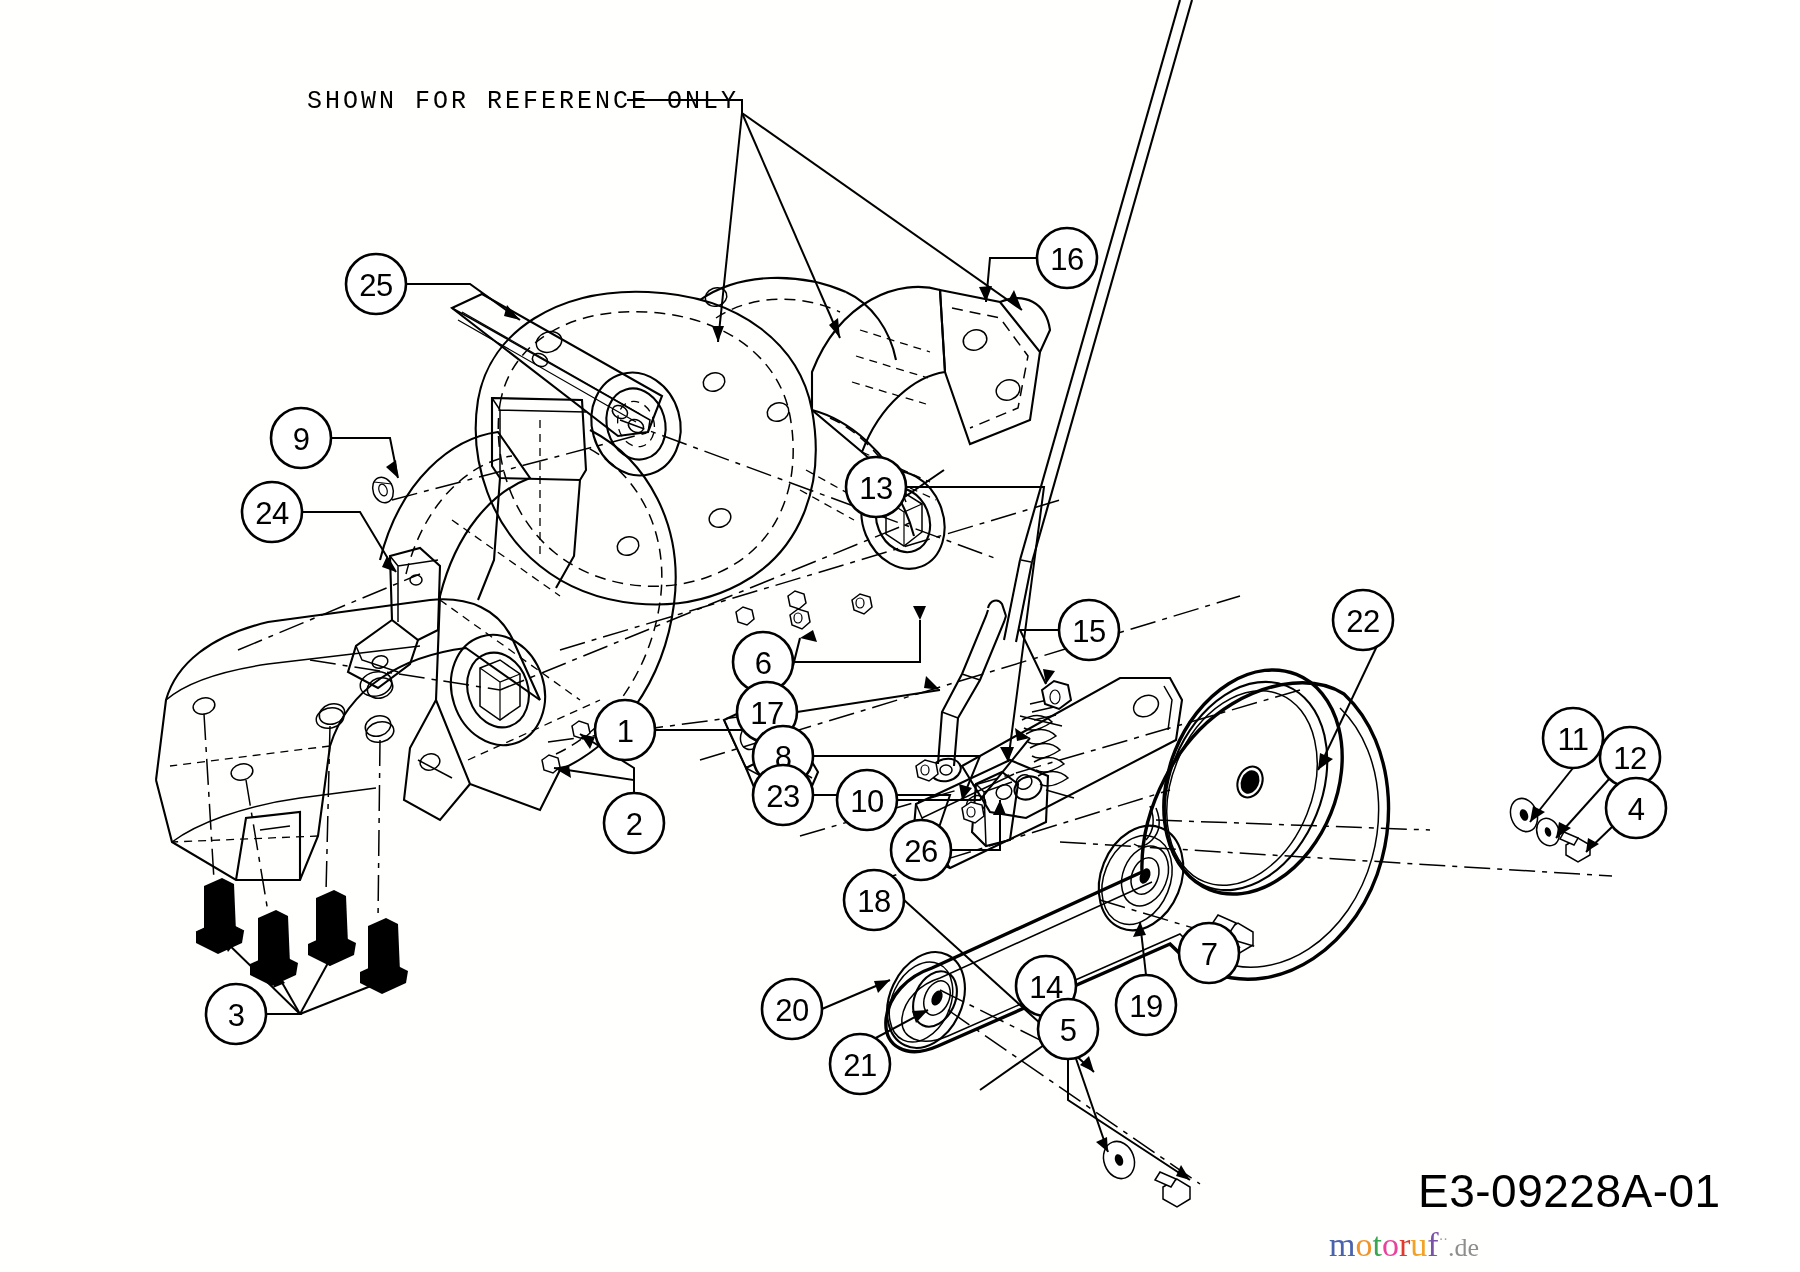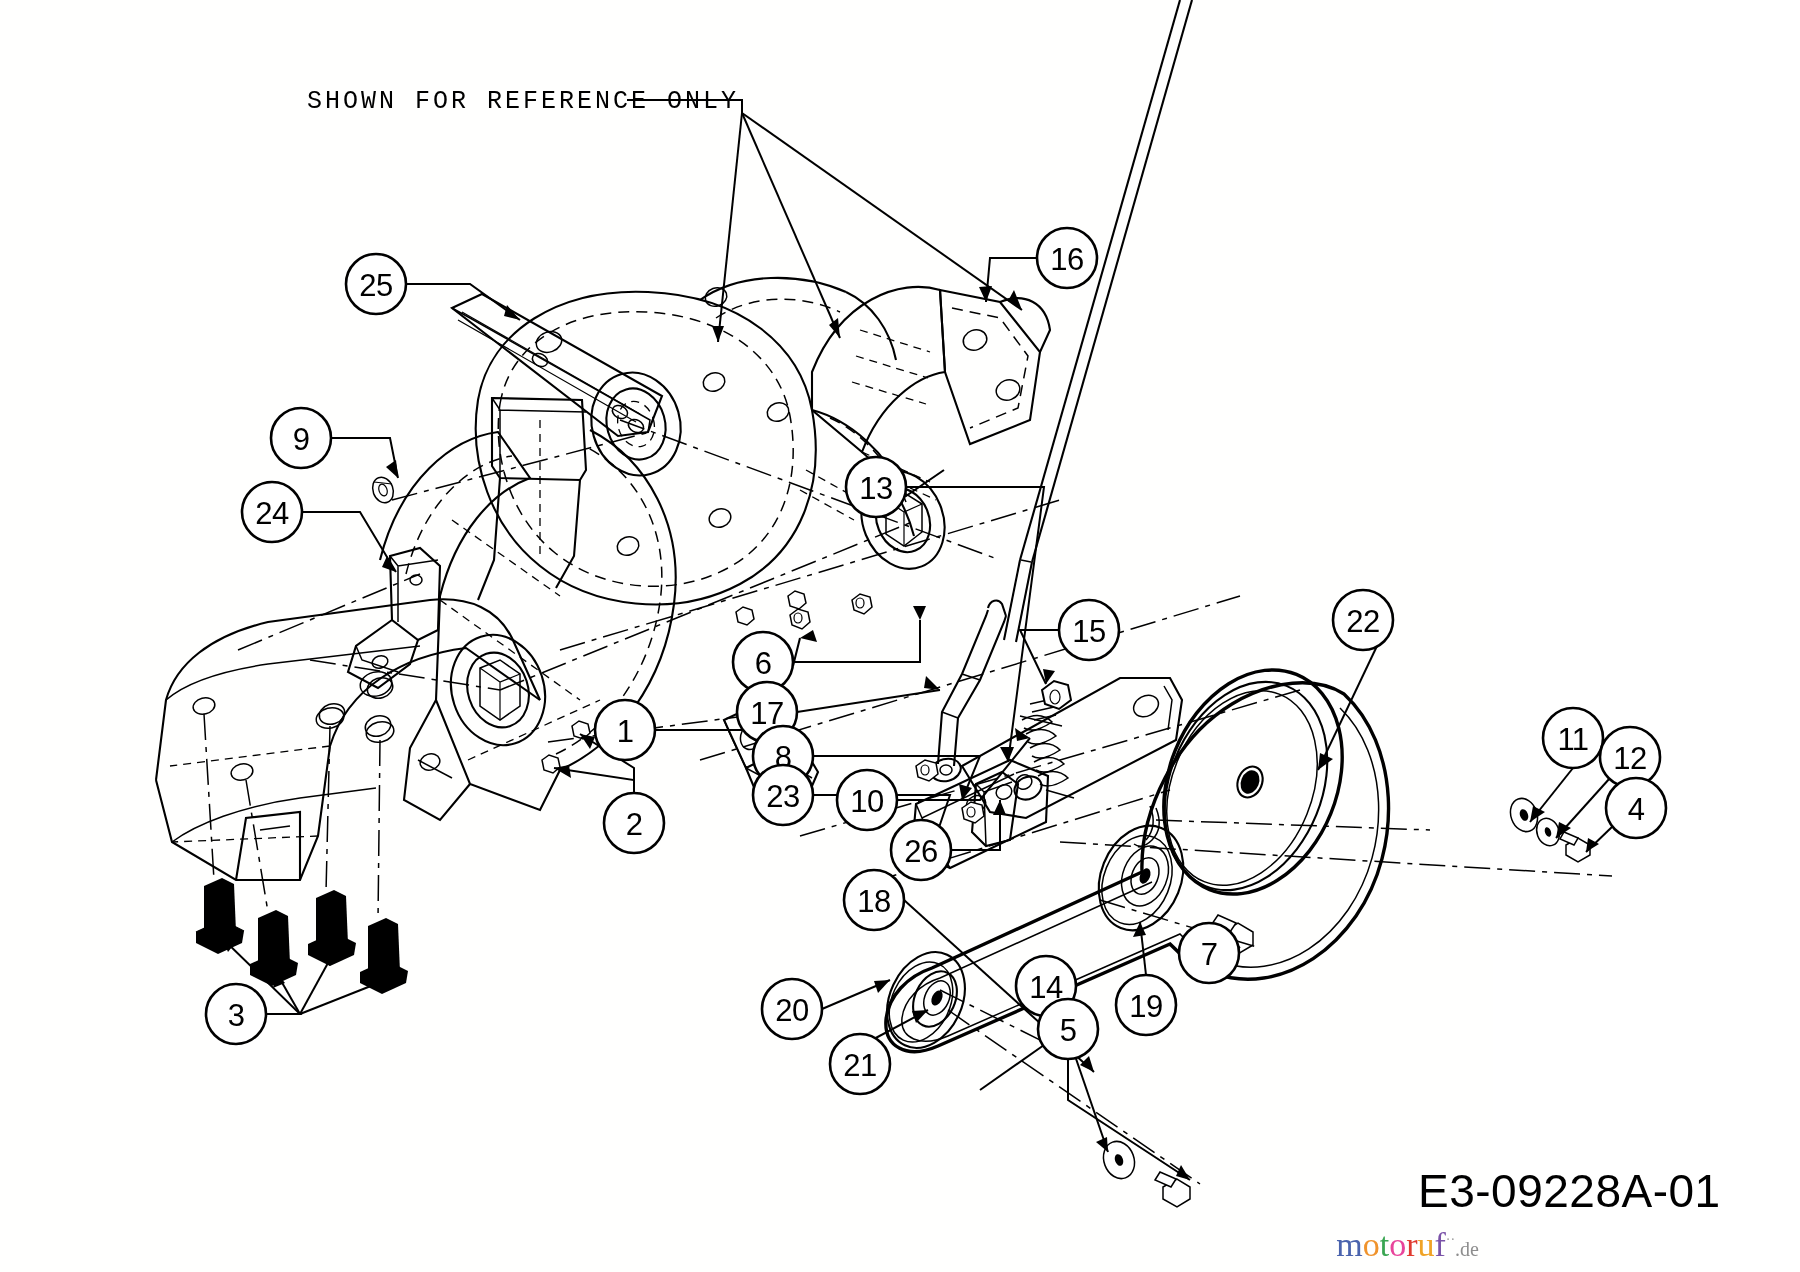--- a/index.html
+++ b/index.html
@@ -62,21 +62,21 @@
     position: absolute;
     right: 14px;
     bottom: 10px;
     font-family: "Liberation Serif", serif;
     font-size: 34px;
     line-height: 1;
     white-space: nowrap;
     user-select: none;
   }
   #wm span { font-weight: 400; }
-  #wm .de { font-size: 20px; color: #8e8e8e; }
+  #wm .de { font-size: 26px; color: #8e8e8e; }
   #wm .tick { font-size: 14px; color: #9b9b9b; vertical-align: super; }
 </style>
 </head>
 <body>
 
 <div id="sheet">
 
   <svg id="drawing" viewBox="0 0 1800 1272">
 
     <g>

